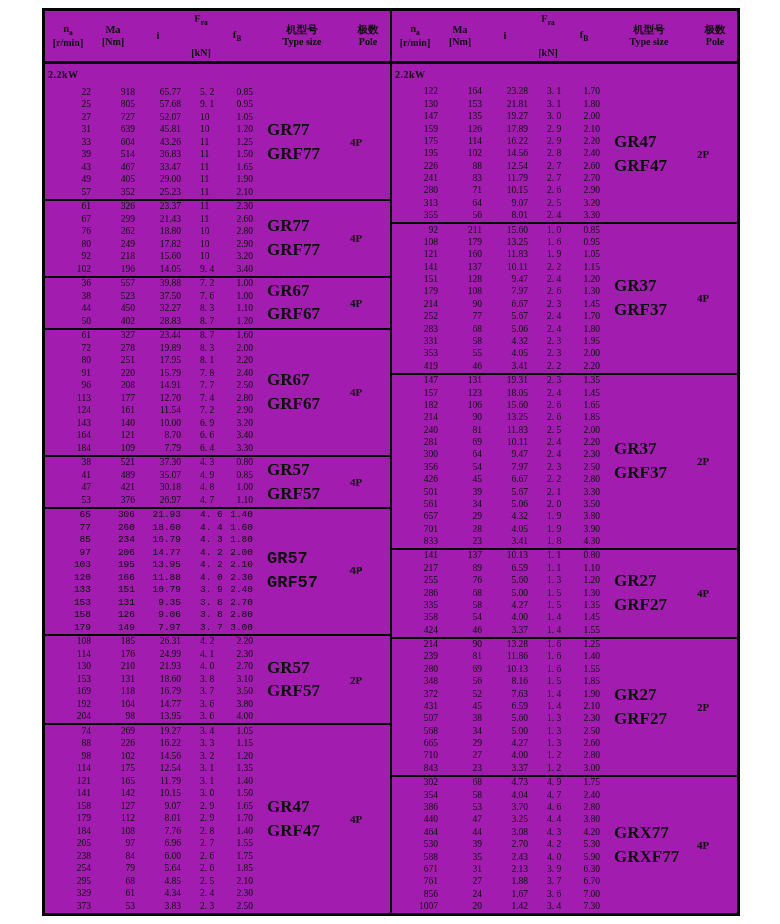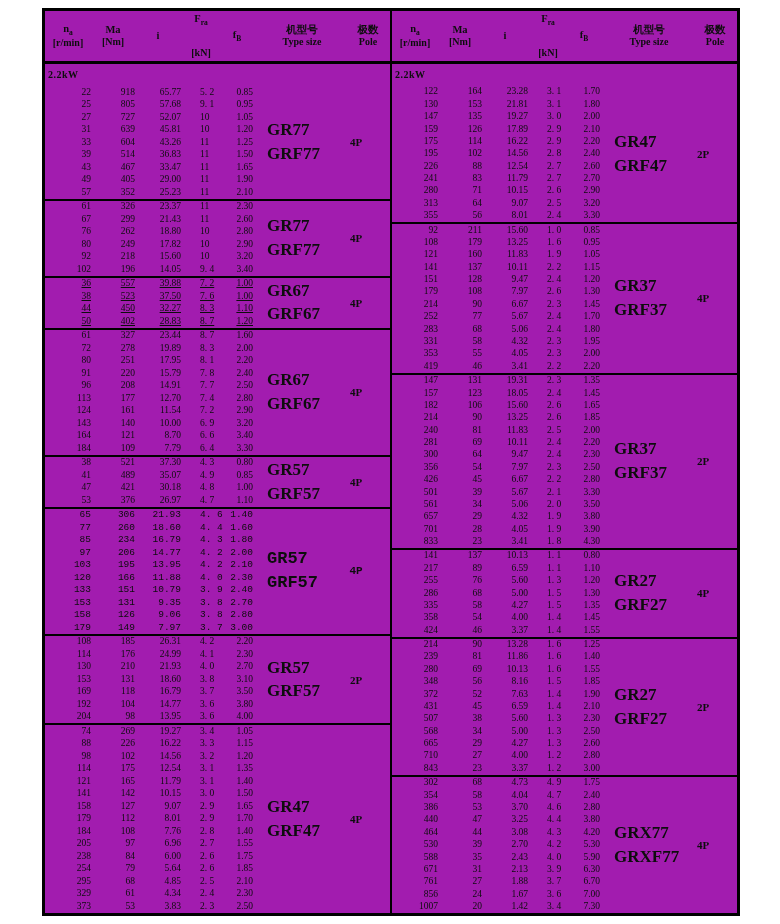--- a/index.html
+++ b/index.html
@@ -181,21 +181,21 @@
             <div class="cell c2">14.05</div>
             <div class="cell c3">9. 4</div>
             <div class="cell c4">3.40</div>
           </div>
           <div class="typelabel">
             <div>GR77</div>
             <div>GRF77</div>
           </div>
           <div class="polelabel">4P</div>
         </div>
-        <div class="block" style="flex: 4 1 0px; text-decoration: underline;">
+        <div class="block" style="flex: 4 1 0px;">
           <div class="row">
             <div class="cell c0">36</div>
             <div class="cell c1">557</div>
             <div class="cell c2">39.88</div>
             <div class="cell c3">7. 2</div>
             <div class="cell c4">1.00</div>
           </div>
           <div class="row">
             <div class="cell c0">38</div>
             <div class="cell c1">523</div>

